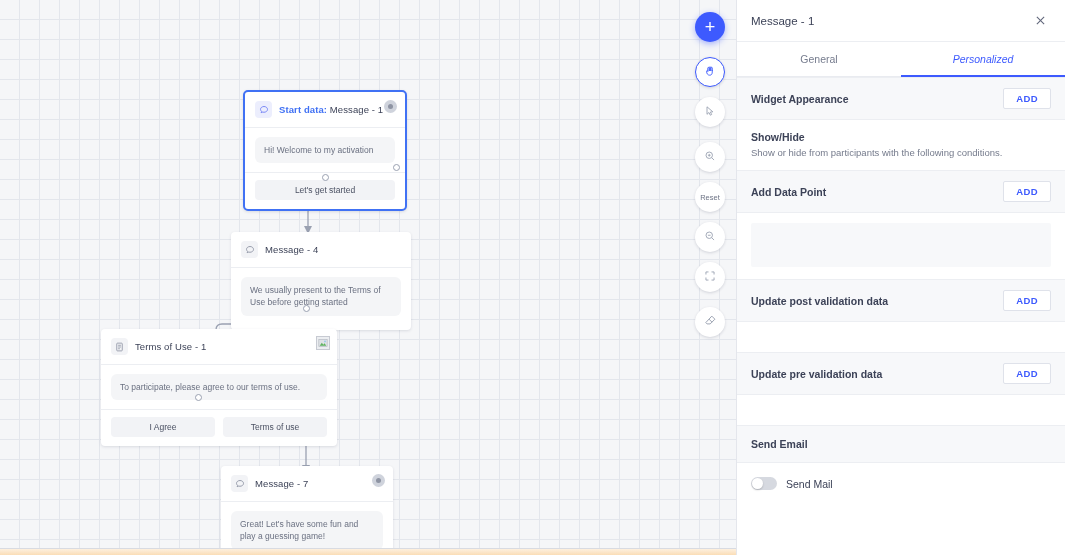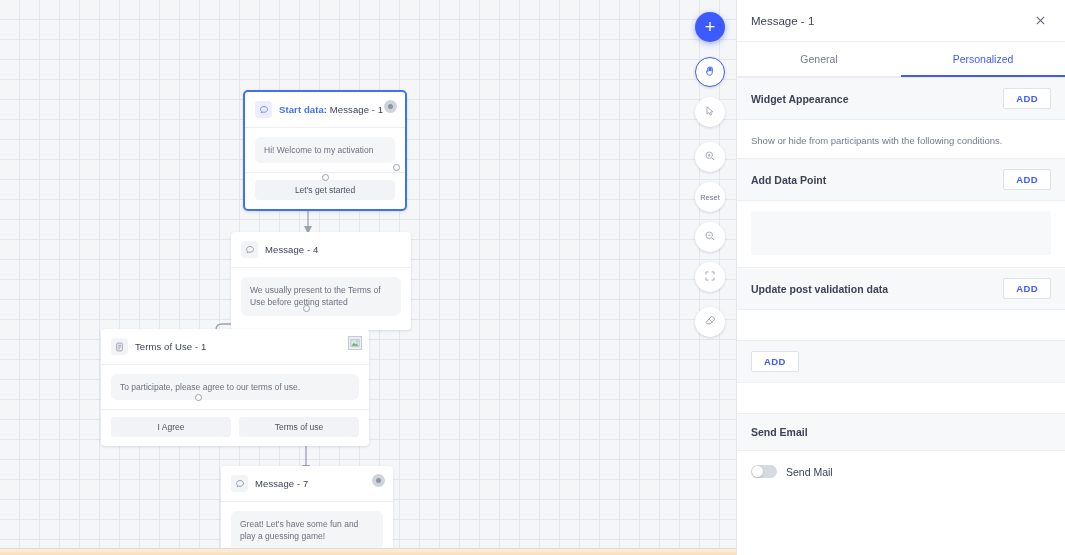--- a/index.html
+++ b/index.html
@@ -121,21 +121,21 @@
     width: 22px; height: 22px; border-radius: 50%;
     display: flex; align-items: center; justify-content: center;
     color: #60667a; cursor: pointer;
   }
   #tabs { display: flex; border-bottom: 1px solid #e9ebf0; height: 35px; }
   .tab {
     flex: 1 1 0; display: flex; align-items: center; justify-content: center;
     font-size: 10.5px; color: #767c8e; cursor: pointer;
     border-bottom: 2px solid transparent; margin-bottom: -1px;
   }
-  .tab.active { color: #3d5afe; border-bottom-color: #3d5afe; }
+  .tab.active { color: #3d5afe; border-bottom-color: #3d5afe; font-style: italic; }
 
   .sect-row {
     background: #f7f8fa;
     border-top: 1px solid #eceef2; border-bottom: 1px solid #eceef2;
     padding: 10px 14px; display: flex; align-items: center;
     min-height: 38px;
   }
   .sect-row .t { flex: 1 1 auto; font-size: 10.5px; font-weight: bold; color: #3c4257; }
   .add-btn {
     border: 1px solid #dfe2ea; background: #fff; color: #3d5afe;
@@ -212,21 +212,21 @@
           </svg>
         </span>
         <span class="head-title">Message - 4</span>
       </div>
       <div class="node-body" style="padding-bottom:14px;">
         <div class="bubble">We usually present to the Terms of Use before getting started</div>
       </div>
     </div>
     <div class="handle" style="left:303px; top:305px;"></div>
 
-    <div class="node" style="left:101px; top:329px; width:268px;">
+    <div class="node" style="left:101px; top:329px; width:236px;">
       <div class="node-head">
         <span class="head-ico grey">
           <svg width="9" height="10" viewBox="0 0 14 16" fill="none" stroke="#8b91a1" stroke-width="1.3">
             <rect x="2.6" y="1.8" width="8.8" height="12.4" rx="1.2"></rect>
             <line x1="4.8" y1="5.2" x2="9.2" y2="5.2"></line>
             <line x1="4.8" y1="8" x2="9.2" y2="8"></line>
             <line x1="4.8" y1="10.8" x2="7.6" y2="10.8"></line>
           </svg>
         </span>
         <span class="head-title">Terms of Use - 1</span>
@@ -343,38 +343,40 @@
       <div class="tab">General</div>
       <div class="tab active">Personalized</div>
     </div>
 
     <div class="sect-row">
       <div class="t">Widget Appearance</div>
       <div class="add-btn">ADD</div>
     </div>
 
     <div class="sect-body" style="padding:11px 14px 12px 14px;">
+      <div style="font-size:10.5px;font-weight:bold;color:#3c4257;">Show/Hide</div>
       <div style="font-size:9.5px;color:#757b8c;margin-top:4px;">Show or hide from participants with the following conditions.</div>
     </div>
 
     <div class="sect-row">
       <div class="t">Add Data Point</div>
       <div class="add-btn">ADD</div>
     </div>
     <div class="sect-body">
       <div class="dropzone"></div>
     </div>
 
     <div class="sect-row">
       <div class="t">Update post validation data</div>
       <div class="add-btn">ADD</div>
     </div>
     <div class="spacer"></div>
 
     <div class="sect-row">
+      <div class="t">Update pre validation data</div>
       <div class="add-btn">ADD</div>
     </div>
     <div class="spacer"></div>
 
     <div class="sect-row">
       <div class="t">Send Email</div>
     </div>
     <div class="toggle-row">
       <div class="toggle">
           <span class="knob"></span>

